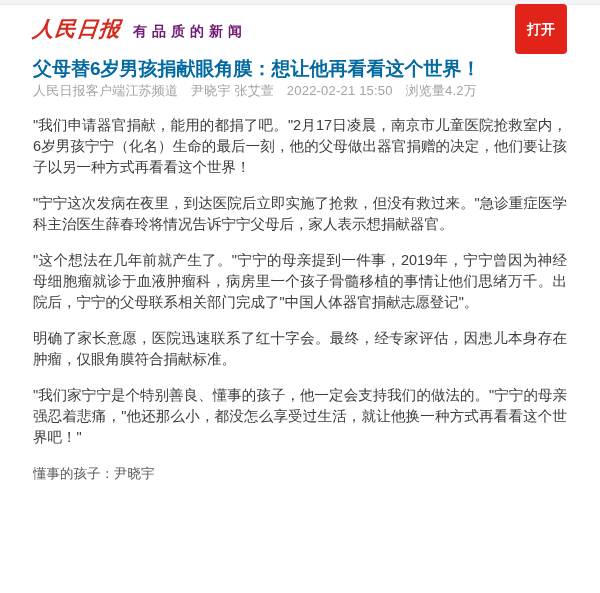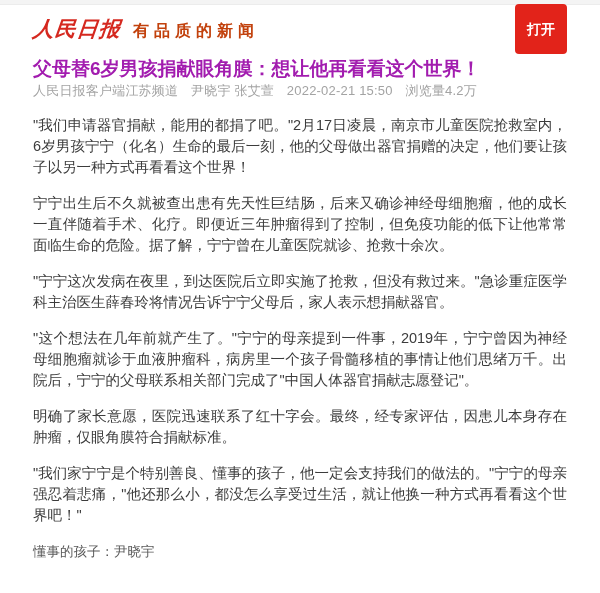--- a/index.html
+++ b/index.html
@@ -27,43 +27,43 @@
   .logo {
     font-family: "DejaVu Serif", "Liberation Serif", serif;
     font-style: italic;
     font-weight: bold;
     font-size: 21px;
     color: #d5281f;
     letter-spacing: 1px;
     transform: skewX(-6deg);
   }
   .tagline {
-    font-size: 16px;
-    color: #c2410c;
+    font-size: 14px;
+    color: #701a75;
     font-weight: 600;
     letter-spacing: 5px;
   }
   .open-btn {
     background: #e2231a;
     color: #fff;
     font-size: 14px;
     font-weight: 600;
     border: none;
     border-radius: 4px;
     padding: 16px 12px;
     line-height: 18px;
     cursor: pointer;
   }
 
   .article { padding: 0 33px; }
   .title {
     margin-top: 13px;
     font-size: 19px;
     font-weight: 700;
-    color: #a21caf;
+    color: #0369a1;
     line-height: 1.35;
   }
   .meta {
     font-size: 13px;
     color: #a3a3a3;
     letter-spacing: 0.2px;
   }
   .meta span { margin-right: 9px; }
   .meta span:last-child { margin-right: 0; }
 
@@ -102,21 +102,20 @@
 
     <div class="meta">
       <span>人民日报客户端江苏频道</span>
       <span>尹晓宇 张艾萱</span>
       <span>2022-02-21 15:50</span>
       <span>浏览量4.2万</span>
     </div>
 
     <div class="body-text">
       <p>"我们申请器官捐献，能用的都捐了吧。"2月17日凌晨，南京市儿童医院抢救室内，6岁男孩宁宁（化名）生命的最后一刻，他的父母做出器官捐赠的决定，他们要让孩子以另一种方式再看看这个世界！</p>
-      <p>宁宁出生后不久就被查出患有先天性巨结肠，后来又确诊神经母细胞瘤，他的成长一直伴随着手术、化疗。即便近三年肿瘤得到了控制，但免疫功能的低下让他常常面临生命的危险。据了解，宁宁曾在儿童医院就诊、抢救十余次。</p>
       <p>"宁宁这次发病在夜里，到达医院后立即实施了抢救，但没有救过来。"急诊重症医学科主治医生薛春玲将情况告诉宁宁父母后，家人表示想捐献器官。</p>
       <p>"这个想法在几年前就产生了。"宁宁的母亲提到一件事，2019年，宁宁曾因为神经母细胞瘤就诊于血液肿瘤科，病房里一个孩子骨髓移植的事情让他们思绪万千。出院后，宁宁的父母联系相关部门完成了"中国人体器官捐献志愿登记"。</p>
       <p>明确了家长意愿，医院迅速联系了红十字会。最终，经专家评估，因患儿本身存在肿瘤，仅眼角膜符合捐献标准。</p>
       <p>"我们家宁宁是个特别善良、懂事的孩子，他一定会支持我们的做法的。"宁宁的母亲强忍着悲痛，"他还那么小，都没怎么享受过生活，就让他换一种方式再看看这个世界吧！"</p>
     </div>
 
     <div class="editor">懂事的孩子：尹晓宇</div>
 
   </div>
 

